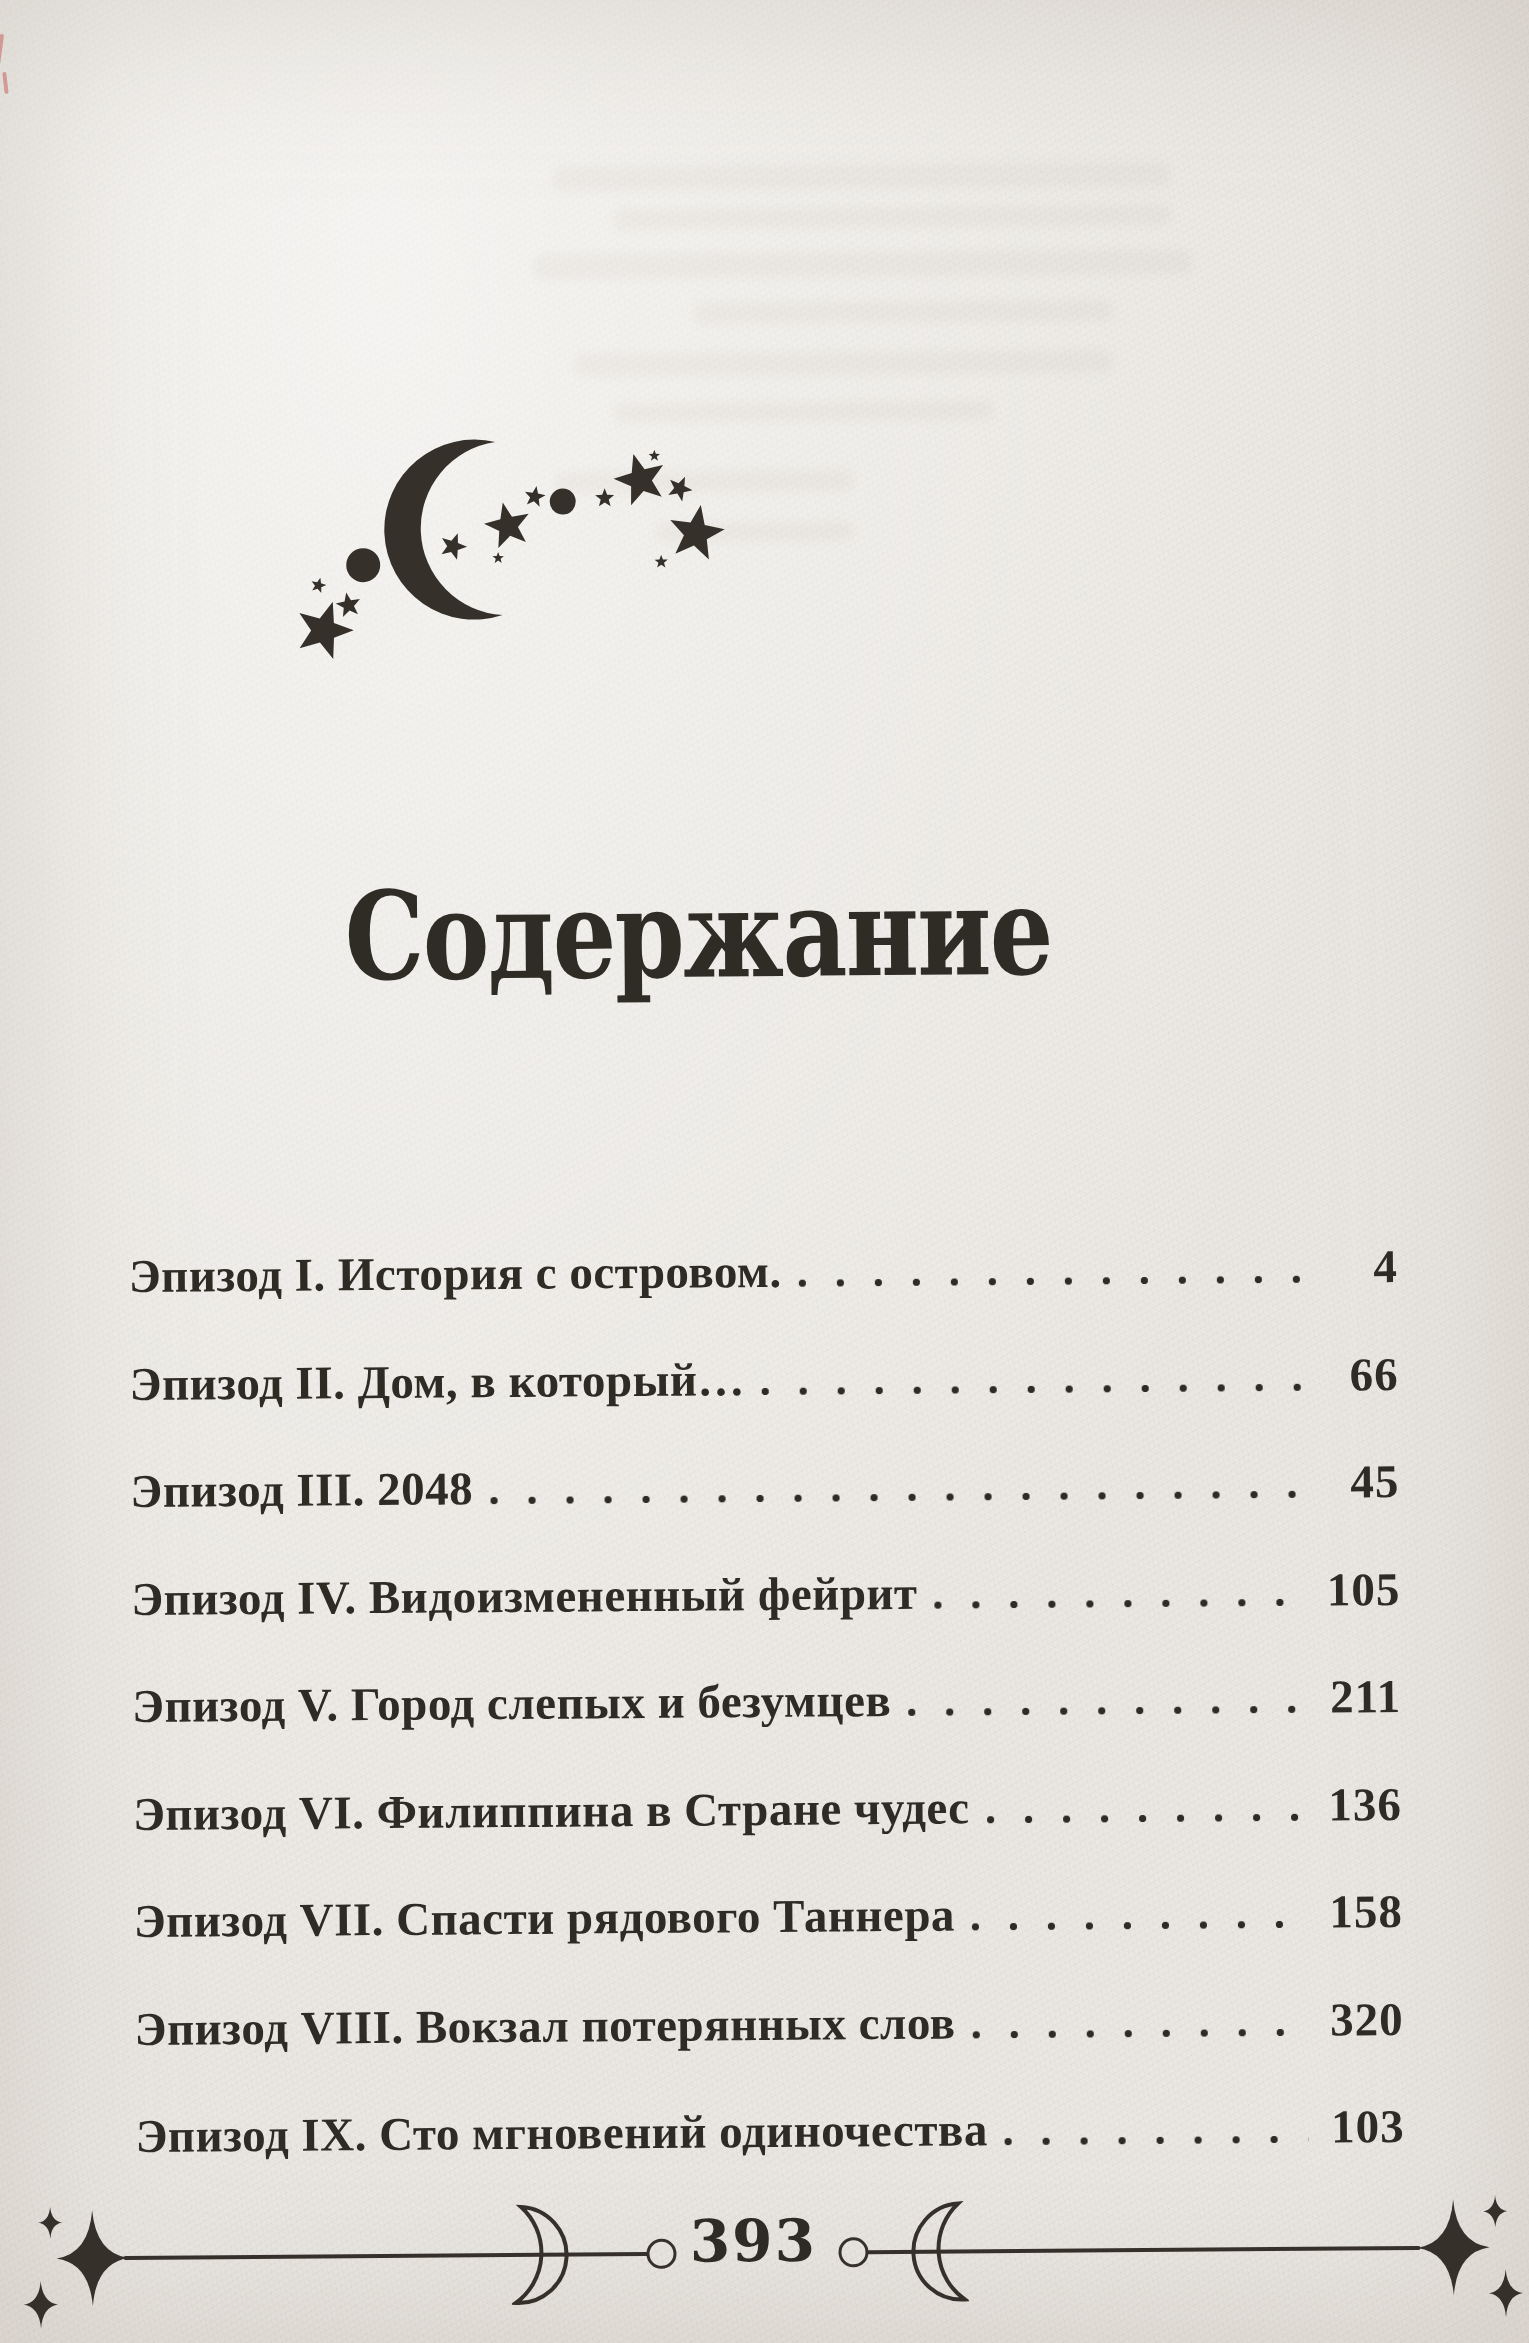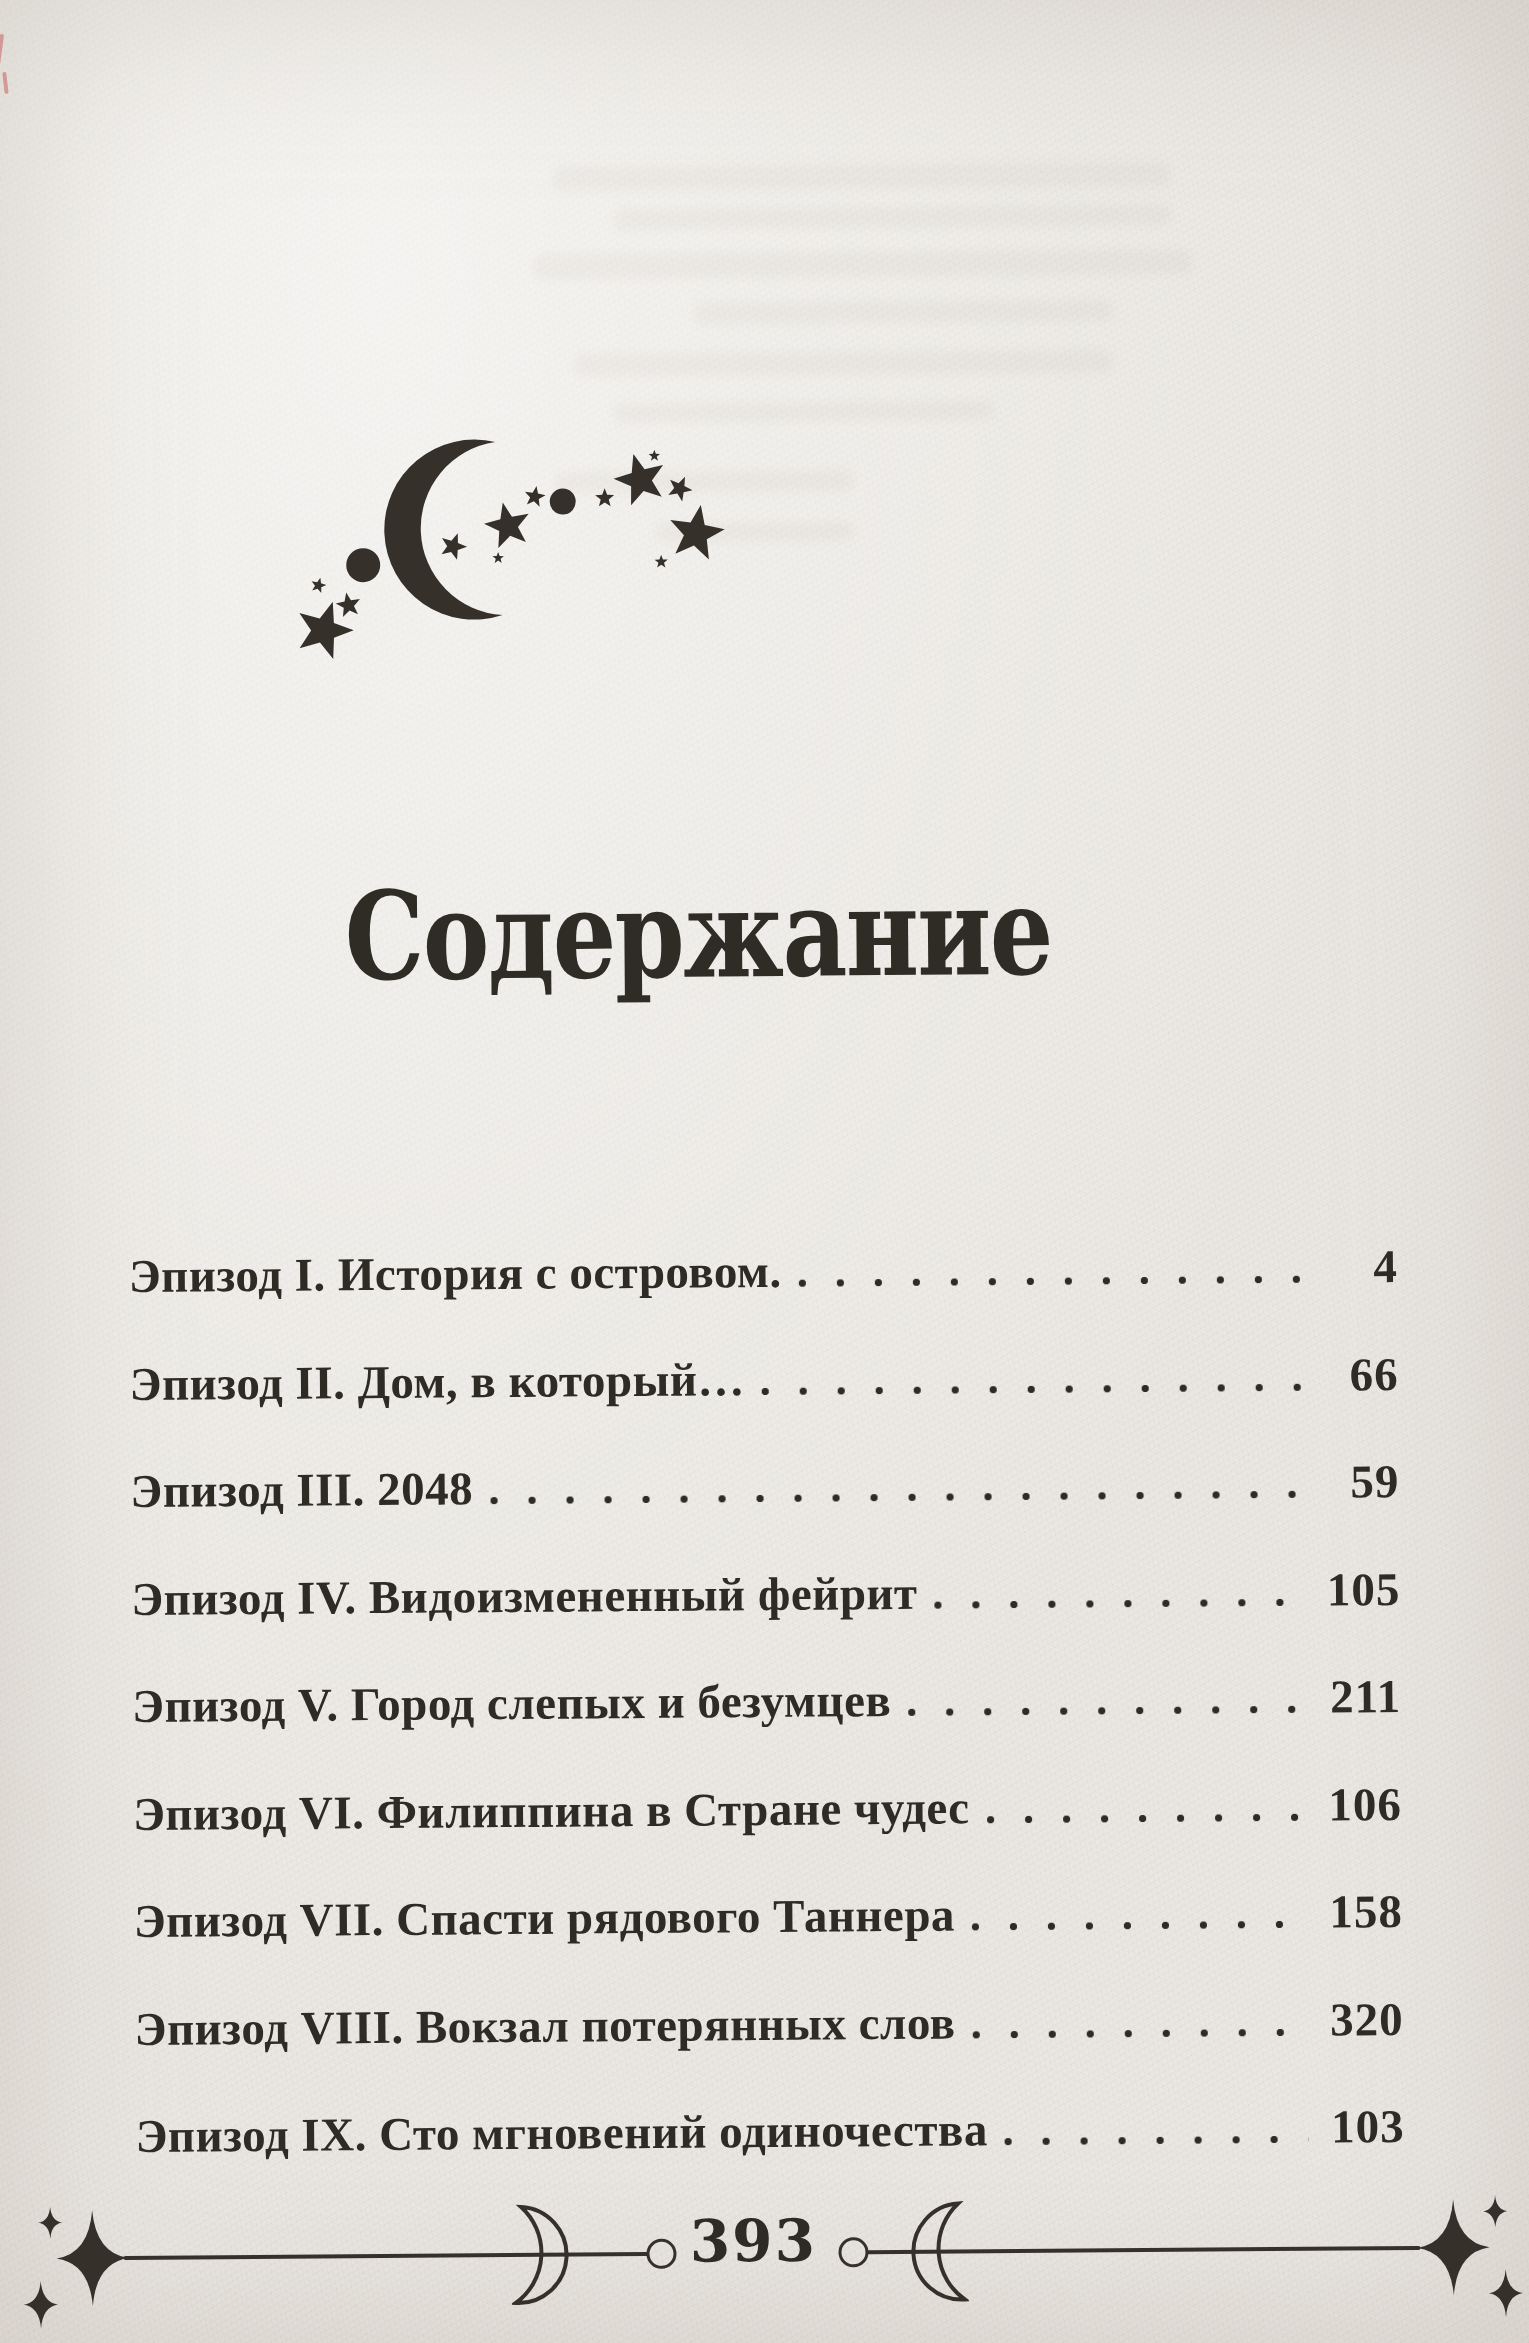--- a/index.html
+++ b/index.html
@@ -130,39 +130,39 @@
 
       <div class="toc-row">
         <span class="toc-label">Эпизод II. Дом, в который…</span>
         <span class="toc-dots"></span>
         <span class="toc-page">66</span>
       </div>
 
       <div class="toc-row">
         <span class="toc-label">Эпизод III. 2048</span>
         <span class="toc-dots"></span>
-        <span class="toc-page">59</span>
+        <span class="toc-page">45</span>
       </div>
 
       <div class="toc-row">
         <span class="toc-label">Эпизод IV. Видоизмененный фейрит</span>
         <span class="toc-dots"></span>
         <span class="toc-page">105</span>
       </div>
 
       <div class="toc-row">
         <span class="toc-label">Эпизод V. Город слепых и безумцев</span>
         <span class="toc-dots"></span>
         <span class="toc-page">211</span>
       </div>
 
       <div class="toc-row">
         <span class="toc-label">Эпизод VI. Филиппина в Стране чудес</span>
         <span class="toc-dots"></span>
-        <span class="toc-page">106</span>
+        <span class="toc-page">136</span>
       </div>
 
       <div class="toc-row">
         <span class="toc-label">Эпизод VII. Спасти рядового Таннера</span>
         <span class="toc-dots"></span>
         <span class="toc-page">158</span>
       </div>
 
       <div class="toc-row">
         <span class="toc-label">Эпизод VIII. Вокзал потерянных слов</span>

